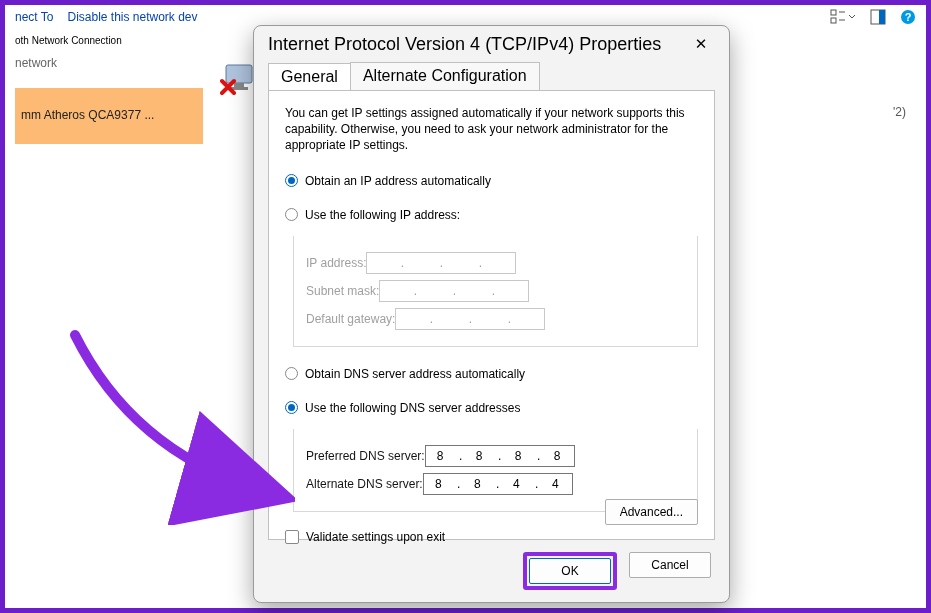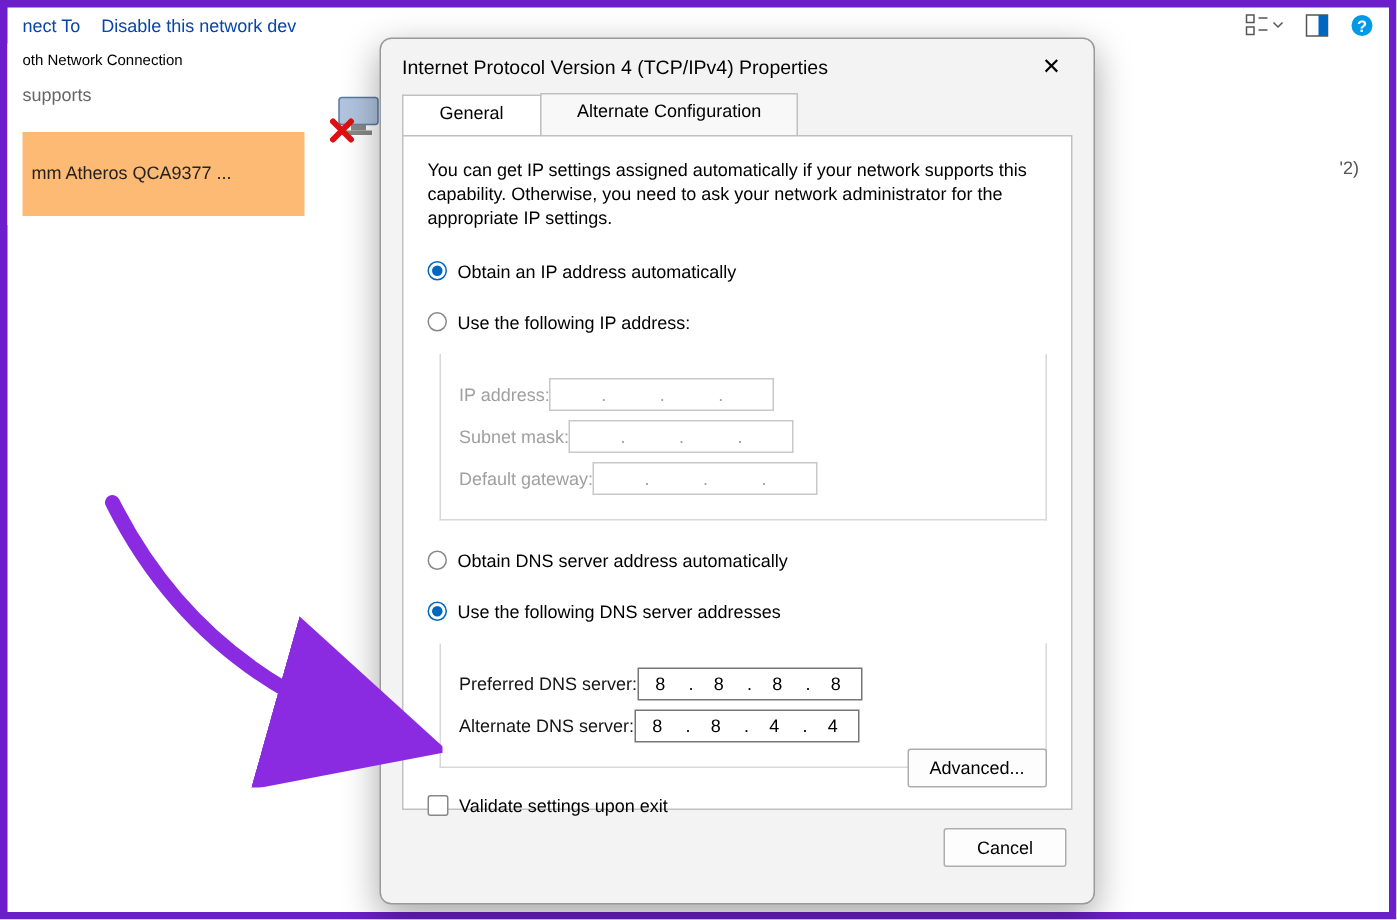--- a/index.html
+++ b/index.html
@@ -10,24 +10,24 @@
 .bg-toolbar .spacer{flex:1}
 .bg-toolbar .vicon{display:inline-flex;align-items:center}
 .bg-body{padding:6px 10px;background:#fff}
 .bg-line1{font-size:10px;color:#000;margin-bottom:10px}
 .bg-line2{color:#666;margin-bottom:18px}
 .bg-gray{background:#fdba74;width:188px;height:56px;padding:4px 6px;color:#222}
 .bg-icon{position:absolute;left:215px;top:56px;width:36px;height:36px}
 .bg-right{position:absolute;right:20px;top:100px;color:#555}
 .dialog{position:absolute;left:248px;top:20px;width:477px;height:578px;background:#f3f3f3;border:1px solid #9a9a9a;border-radius:8px;box-shadow:0 8px 24px rgba(0,0,0,.35)}
 .titlebar{height:36px;display:flex;align-items:center;padding:0 14px}
-.titlebar .ttl{font-size:13px;color:#000}
+.titlebar .ttl{font-size:18px;color:#000}
 .titlebar .x{margin-left:auto;width:28px;height:28px;display:flex;align-items:center;justify-content:center;font-size:15px;color:#000;border-radius:4px;cursor:pointer}
 .tabs{display:flex;margin:0 14px;height:28px}
-.tab{padding:4px 24px;border:1px solid #c0c0c0;border-bottom:none;background:#f8f8f8;font-size:12px;margin-right:-1px;cursor:pointer}
+.tab{padding:4px 12px;border:1px solid #c0c0c0;border-bottom:none;background:#f8f8f8;font-size:16px;margin-right:-1px;cursor:pointer}
 .tab.active{background:#fff;position:relative;top:1px}
 .tabpage{margin:0 14px 12px;background:#fff;border:1px solid #c0c0c0;padding:14px 16px 14px;height:450px;position:relative}
 .intro{color:#000;line-height:1.35;margin-bottom:14px}
 .radio{display:flex;align-items:center;gap:7px;margin:20px 0;cursor:pointer}
 .radio .r{width:13px;height:13px;border:1px solid #888;border-radius:50%;display:inline-flex;align-items:center;justify-content:center}
 .radio.selected .r:after{content:"";width:7px;height:7px;background:#0067c0;border-radius:50%}
 .radio.selected .r{border-color:#0067c0}
 .indent-box{border:1px solid #d8d8d8;margin:2px 0 12px 8px;padding:10px 12px}
 .row{display:flex;align-items:center;margin:6px 0}
 .row .lbl{color:#151515}
@@ -73,21 +73,21 @@
       </span>
     <span class="vicon">
         <svg width="16" height="16">
           <circle cx="8" cy="8" r="7" fill="#0099e5"></circle>
           <text x="8" y="12" text-anchor="middle" fill="#fff" font-size="11" font-weight="bold">?</text>
         </svg>
       </span>
   </div>
   <div class="bg-body">
     <div class="bg-line1">oth Network Connection</div>
-    <div class="bg-line2">supports</div>
+    <div class="bg-line2">network</div>
     <div class="bg-gray">
       <div style="height:16px"></div>
       <div>mm Atheros QCA9377 ...</div>
     </div>
   </div>
   <div class="bg-icon">
     <svg width="36" height="36">
         <rect x="6" y="4" width="26" height="18" rx="2" fill="#b0c4de" stroke="#5a7aa0"></rect>
         <rect x="14" y="22" width="10" height="4" fill="#888"></rect>
         <rect x="10" y="26" width="18" height="3" fill="#888"></rect>
@@ -190,20 +190,23 @@
           </div>
       </div>
 
       <div class="validate">
         <span class="cb"></span>
         <span>Validate settings upon exit</span>
       </div>
       <button class="advbtn">Advanced...</button>
     </div>
     <div class="dlgbtns">
+      <span class="okwrap">
+        <button class="btn">OK</button>
+      </span>
       <button class="btn">Cancel</button>
     </div>
   </div>
 
   <svg class="arrow" width="230" height="200">
     <defs>
         <marker id="ah" markerWidth="12" markerHeight="12" refX="9" refY="6" orient="auto">
           <path d="M0 0 L12 6 L0 12 Z" fill="#8a2be2"></path>
         </marker>
       </defs>

